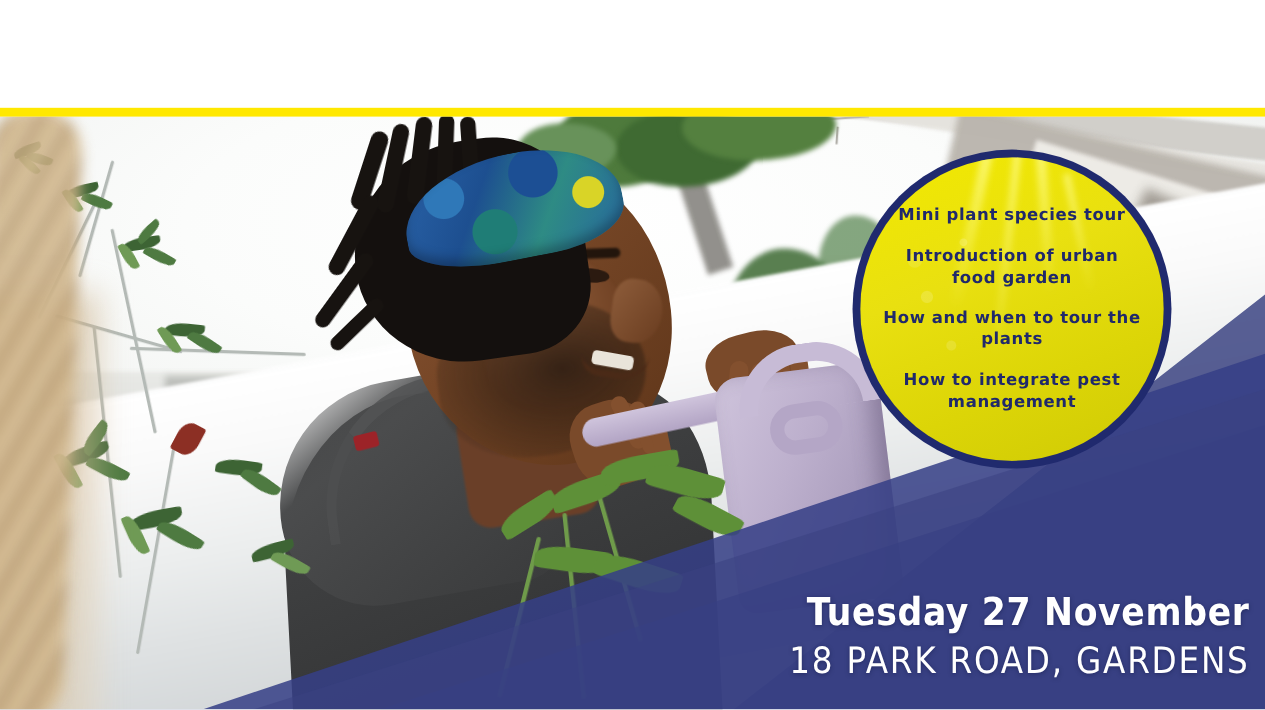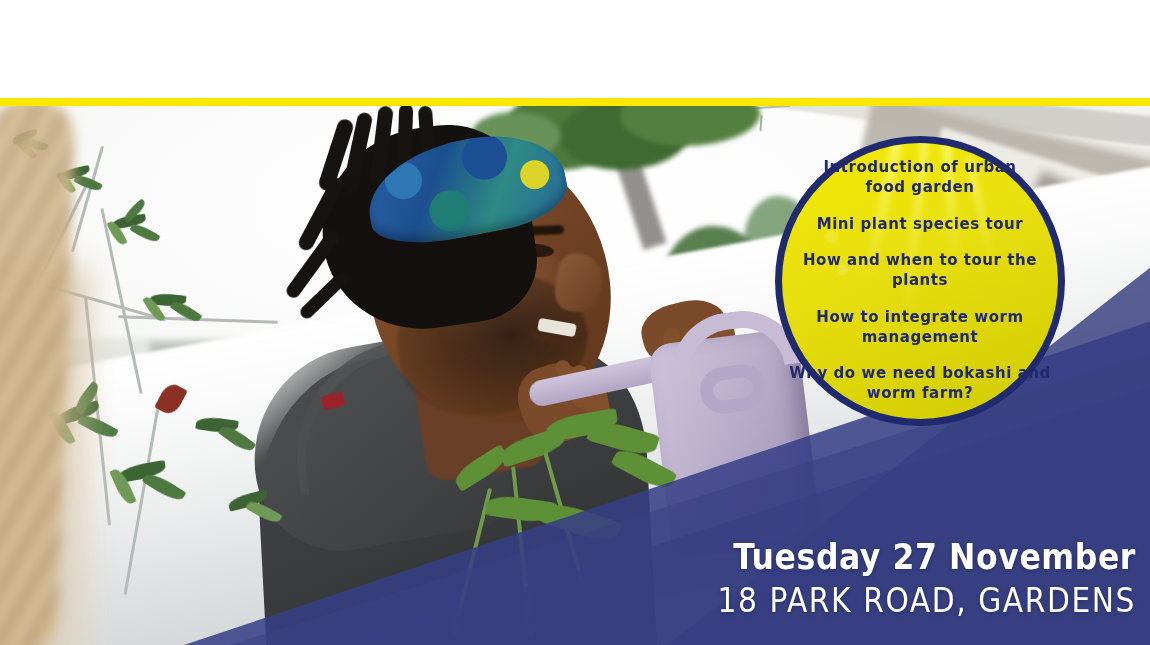--- a/index.html
+++ b/index.html
@@ -506,27 +506,25 @@
 
   <div class="circle-wrap">
     <div class="circle-ring"></div>
     <div class="circle-fill">
       <div class="circle-streak" style="left:96px;top:-10px;width:10px;height:150px;transform:rotate(12deg);"></div>
       <div class="circle-streak" style="left:130px;top:-10px;width:7px;height:190px;transform:rotate(6deg);"></div>
       <div class="circle-streak" style="left:164px;top:-6px;width:9px;height:130px;transform:rotate(-4deg);"></div>
       <div class="circle-streak" style="left:196px;top:14px;width:6px;height:110px;transform:rotate(-12deg);"></div>
     </div>
     <div class="circle-list">
+      <div class="circle-item">Mini plant species tour</div>
       <div class="circle-item">Introduction of urban
 food garden</div>
-      <div class="circle-item">Mini plant species tour</div>
       <div class="circle-item">How and when to tour the plants</div>
-      <div class="circle-item">How to integrate worm management</div>
-      <div class="circle-item">Why do we need bokashi and
-worm farm?</div>
+      <div class="circle-item">How to integrate pest management</div>
     </div>
   </div>
 
   <div class="details">
     <div class="detail-date">Tuesday 27 November</div>
     <div class="detail-addr">18 PARK ROAD, GARDENS</div>
   </div>
 
 </div>
 

